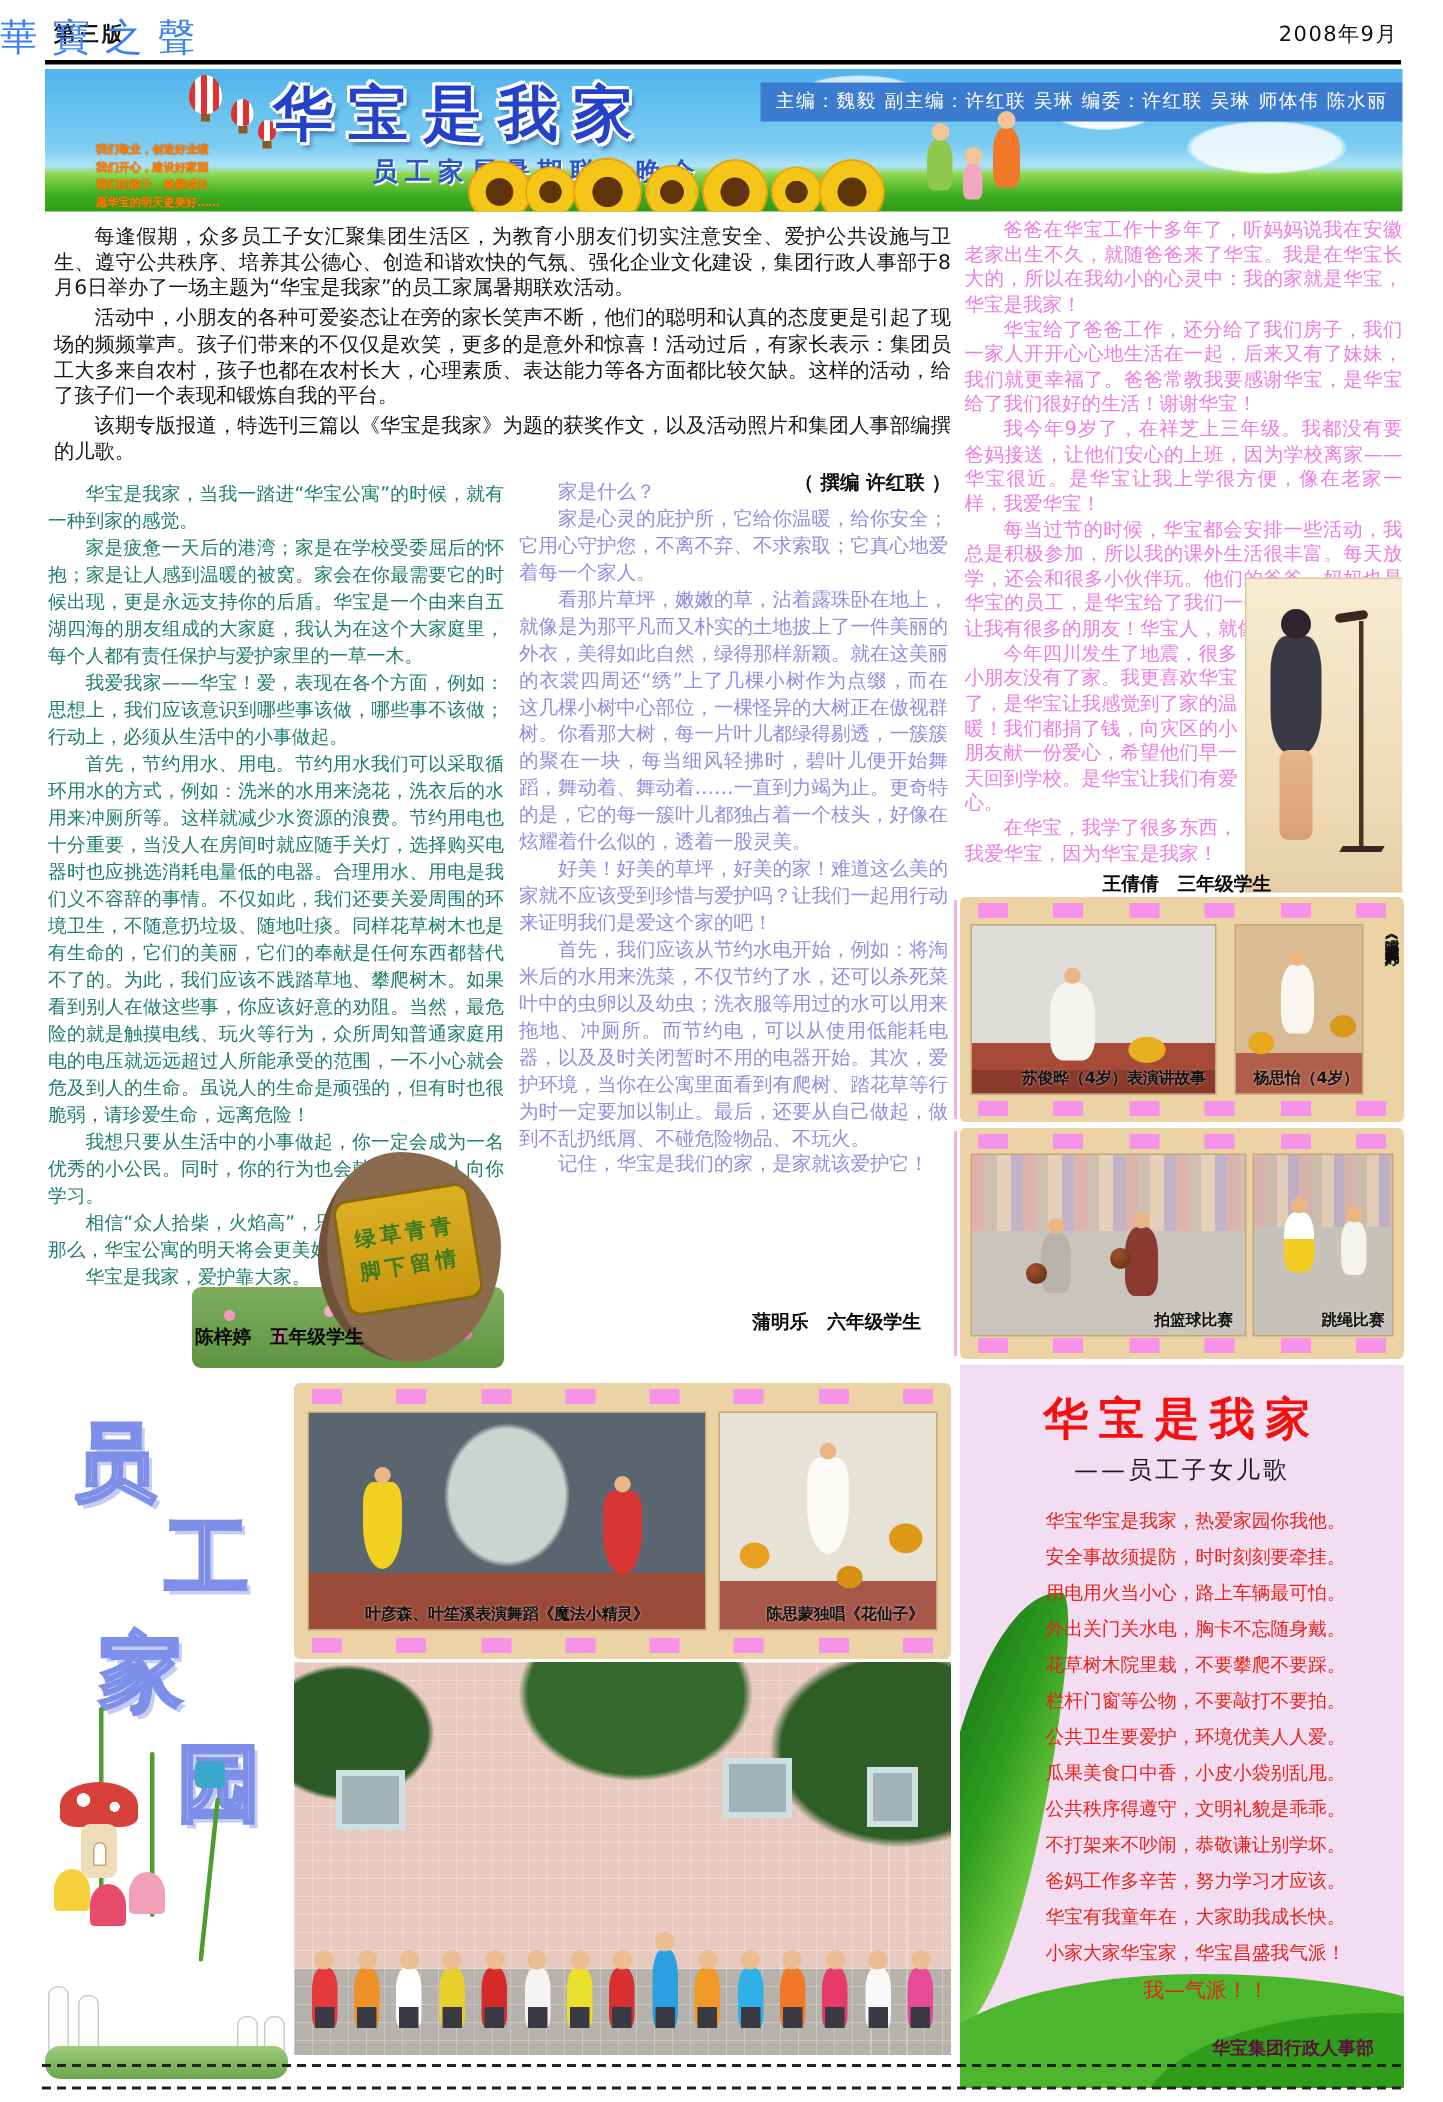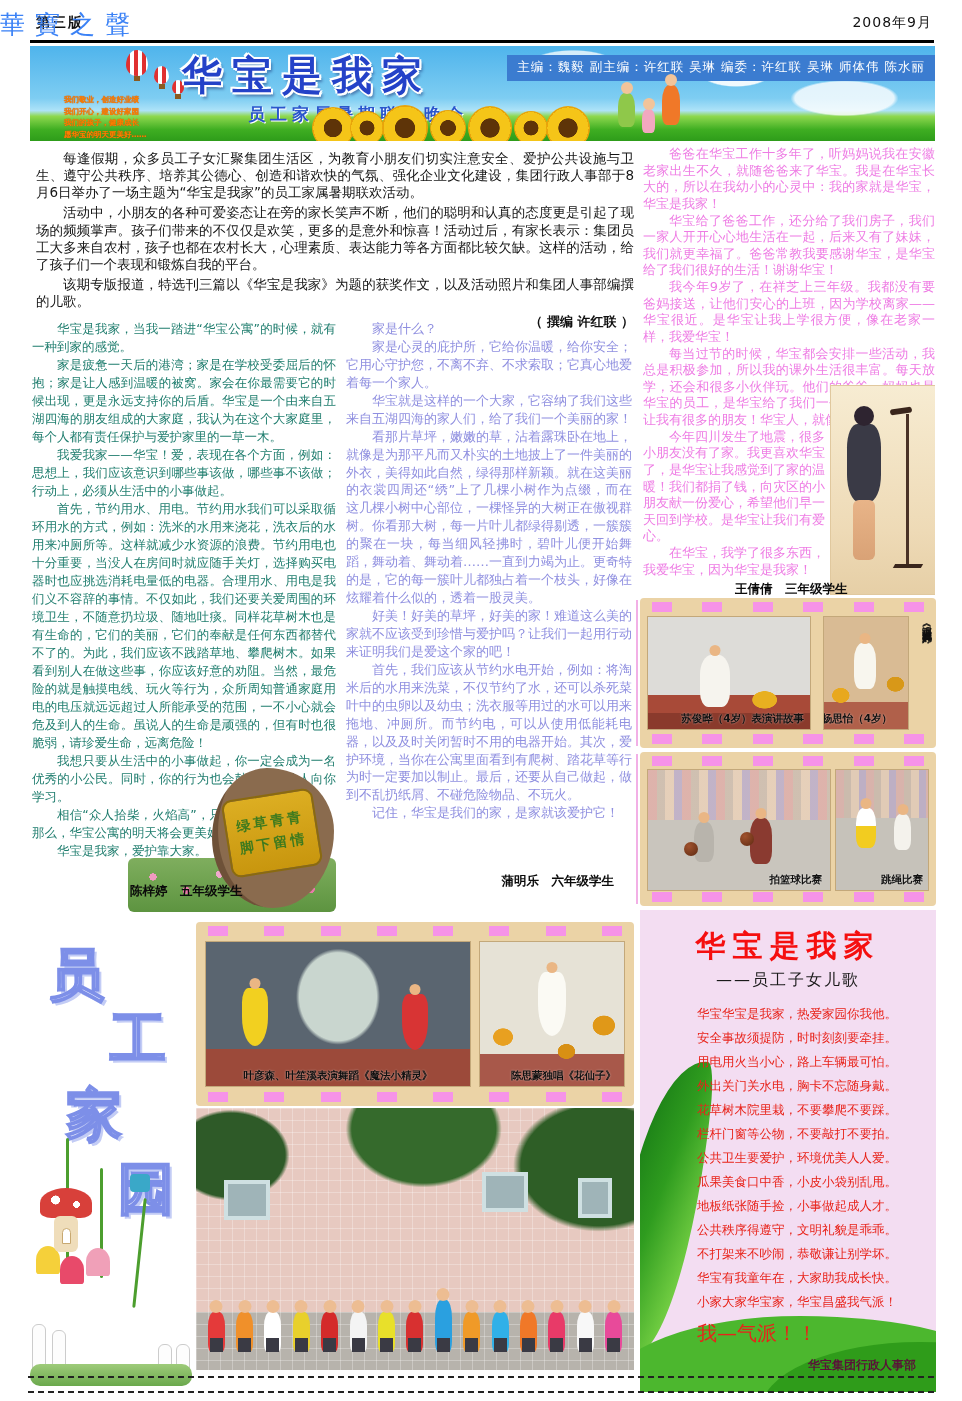--- a/index.html
+++ b/index.html
@@ -142,21 +142,21 @@
     background:linear-gradient(100deg,#1d8c1d,#64c43a);border-radius:90% 10% 70% 30%/65% 15% 85% 25%;}
   .hill{position:absolute;bottom:-34px;left:-30px;width:380px;height:110px;background:#4cb72e;
     border-radius:100% 100% 0 0/130% 90% 0 0;}
   .hill2{position:absolute;bottom:-50px;left:120px;width:320px;height:100px;background:#2f9c1a;
     border-radius:100% 100% 0 0/140% 100% 0 0;}
   .stitle{position:absolute;left:0;right:0;top:16px;text-align:center;font-size:30px;font-weight:bold;
     color:#f50f0f;letter-spacing:7px;}
   .ssub{position:absolute;left:0;right:0;top:60px;text-align:center;font-size:16px;color:#1a1a1a;letter-spacing:2px;}
   .verse{position:absolute;left:57px;right:5px;top:92px;}
   .vline{font-size:12.5px;color:#e8231a;line-height:1.92;white-space:nowrap;letter-spacing:0;}
-  .vclose{font-size:20px;color:#e8231a;text-align:left;padding-right:20px;line-height:1.9;}
+  .vclose{font-size:14px;color:#e8231a;text-align:center;padding-right:20px;line-height:1.9;}
   .sby{position:absolute;right:20px;bottom:18px;font-size:12px;font-weight:bold;color:#5a1238;z-index:3;}
 
   
   .bigchar{position:absolute;font-size:56px;font-weight:bold;color:#eef1ff;
     -webkit-text-stroke:2px #7d8fe8;text-shadow:3px 3px 0 #c3ccf5;}
   .cartoon{position:absolute;left:30px;top:1128px;width:162px;height:258px;}
   .fencebar{position:absolute;bottom:10px;width:14px;height:52px;background:#fdfdfd;border:1px solid #cccccc;
     border-radius:6px 6px 0 0;}
   .stem{position:absolute;width:3px;background:#4c9e2e;border-radius:2px;}
   .tulip{position:absolute;width:24px;height:28px;border-radius:50% 50% 12% 12%;}
@@ -231,21 +231,20 @@
         <span data-name="sign-text">脚下留情</span>
       </div>
     </div>
     <div class="flowers" data-name="flowers-photo"></div>
     <div class="sig" data-name="essay1-signature" style="left:98px;bottom:12px;">陈梓婷　五年级学生</div>
   </div>
 
   <div class="col col2" data-name="essay2-column">
     <p data-name="essay2-paragraph">家是什么？</p>
     <p data-name="essay2-paragraph">家是心灵的庇护所，它给你温暖，给你安全；它用心守护您，不离不弃、不求索取；它真心地爱着每一个家人。</p>
-    <p data-name="essay2-paragraph">华宝就是这样的一个大家，它容纳了我们这些来自五湖四海的家人们，给了我们一个美丽的家！</p>
     <p data-name="essay2-paragraph">看那片草坪，嫩嫩的草，沾着露珠卧在地上，就像是为那平凡而又朴实的土地披上了一件美丽的外衣，美得如此自然，绿得那样新颖。就在这美丽的衣裳四周还“绣”上了几棵小树作为点缀，而在这几棵小树中心部位，一棵怪异的大树正在傲视群树。你看那大树，每一片叶儿都绿得剔透，一簇簇的聚在一块，每当细风轻拂时，碧叶儿便开始舞蹈，舞动着、舞动着……一直到力竭为止。更奇特的是，它的每一簇叶儿都独占着一个枝头，好像在炫耀着什么似的，透着一股灵美。</p>
     <p data-name="essay2-paragraph">好美！好美的草坪，好美的家！难道这么美的家就不应该受到珍惜与爱护吗？让我们一起用行动来证明我们是爱这个家的吧！</p>
     <p data-name="essay2-paragraph">首先，我们应该从节约水电开始，例如：将淘米后的水用来洗菜，不仅节约了水，还可以杀死菜叶中的虫卵以及幼虫；洗衣服等用过的水可以用来拖地、冲厕所。而节约电，可以从使用低能耗电器，以及及时关闭暂时不用的电器开始。其次，爱护环境，当你在公寓里面看到有爬树、踏花草等行为时一定要加以制止。最后，还要从自己做起，做到不乱扔纸屑、不碰危险物品、不玩火。</p>
     <p data-name="essay2-paragraph">记住，华宝是我们的家，是家就该爱护它！</p>
     <div class="sig" data-name="essay2-signature" style="right:18px;bottom:12px;">蒲明乐　六年级学生</div>
   </div>
 
   <div class="col col3" data-name="essay3-column">
     <p data-name="essay3-paragraph">爸爸在华宝工作十多年了，听妈妈说我在安徽老家出生不久，就随爸爸来了华宝。我是在华宝长大的，所以在我幼小的心灵中：我的家就是华宝，华宝是我家！</p>
     <p data-name="essay3-paragraph">华宝给了爸爸工作，还分给了我们房子，我们一家人开开心心地生活在一起，后来又有了妹妹，我们就更幸福了。爸爸常教我要感谢华宝，是华宝给了我们很好的生活！谢谢华宝！</p>
@@ -284,21 +283,21 @@
                 background:radial-gradient(20px 14px at 72% 74%,#e8b020 60%,transparent 64%),
                            linear-gradient(#dddcd8 0 70%,#a84a38 70% 86%,#8a3a2c 86%);">
       <i class="fg" data-name="performer-figure" style="left:52px;top:38px;width:30px;height:52px;background:#f6f4ee;"></i>
       <span class="pcap" data-name="photo-caption" style="right:6px;">苏俊晔（4岁）表演讲故事</span>
     </div>
     <div class="photo" data-name="singing-girl-photo" style="left:184px;top:19px;width:84px;height:112px;
                 background:radial-gradient(14px 12px at 20% 70%,#e8a81e 60%,transparent 64%),
                            radial-gradient(14px 12px at 85% 60%,#d89818 60%,transparent 64%),
                            linear-gradient(#d9bb94 0 76%,#b0604a 76%);">
       <i class="fg" data-name="performer-figure" style="left:30px;top:26px;width:22px;height:46px;background:#f8f6ee;"></i>
-      <span class="pcap" data-name="photo-caption" style="right:16px;">杨思怡（4岁）</span>
+      <span class="pcap" data-name="photo-caption" style="right:2px;">杨思怡（4岁）</span>
     </div>
     <span class="vcap" data-name="vertical-photo-caption">演唱《世上只有妈妈好》</span>
   </div>
 
   <div class="strip" data-name="photo-panel-games" style="left:640px;top:752px;width:296px;height:154px;">
     <div class="sprockets top" data-name="filmstrip-holes">
         <i></i>
         <i></i>
         <i></i>
         <i></i>
@@ -340,23 +339,23 @@
     <div class="ssub" data-name="song-subtitle">——员工子女儿歌</div>
     <div class="verse" data-name="song-verse">
       <div class="vline" data-name="song-line">华宝华宝是我家，热爱家园你我他。</div>
       <div class="vline" data-name="song-line">安全事故须提防，时时刻刻要牵挂。</div>
       <div class="vline" data-name="song-line">用电用火当小心，路上车辆最可怕。</div>
       <div class="vline" data-name="song-line">外出关门关水电，胸卡不忘随身戴。</div>
       <div class="vline" data-name="song-line">花草树木院里栽，不要攀爬不要踩。</div>
       <div class="vline" data-name="song-line">栏杆门窗等公物，不要敲打不要拍。</div>
       <div class="vline" data-name="song-line">公共卫生要爱护，环境优美人人爱。</div>
       <div class="vline" data-name="song-line">瓜果美食口中香，小皮小袋别乱甩。</div>
-      <div class="vline" data-name="song-line">地板纸张随手捡，小事做起成人才。</div>
       <div class="vline" data-name="song-line">公共秩序得遵守，文明礼貌是乖乖。</div>
       <div class="vline" data-name="song-line">不打架来不吵闹，恭敬谦让别学坏。</div>
+      <div class="vline" data-name="song-line">爸妈工作多辛苦，努力学习才应该。</div>
       <div class="vline" data-name="song-line">华宝有我童年在，大家助我成长快。</div>
       <div class="vline" data-name="song-line">小家大家华宝家，华宝昌盛我气派！</div>
       <div class="vclose" data-name="song-closing">我—气派！！</div>
     </div>
     <div class="sby" data-name="song-byline">华宝集团行政人事部</div>
   </div>
 
   <div class="bigchar" data-name="decor-char-yuan" style="left:48px;top:938px;">员</div>
   <div class="bigchar" data-name="decor-char-gong" style="left:110px;top:1002px;">工</div>
   <div class="bigchar" data-name="decor-char-jia" style="left:66px;top:1078px;">家</div>

